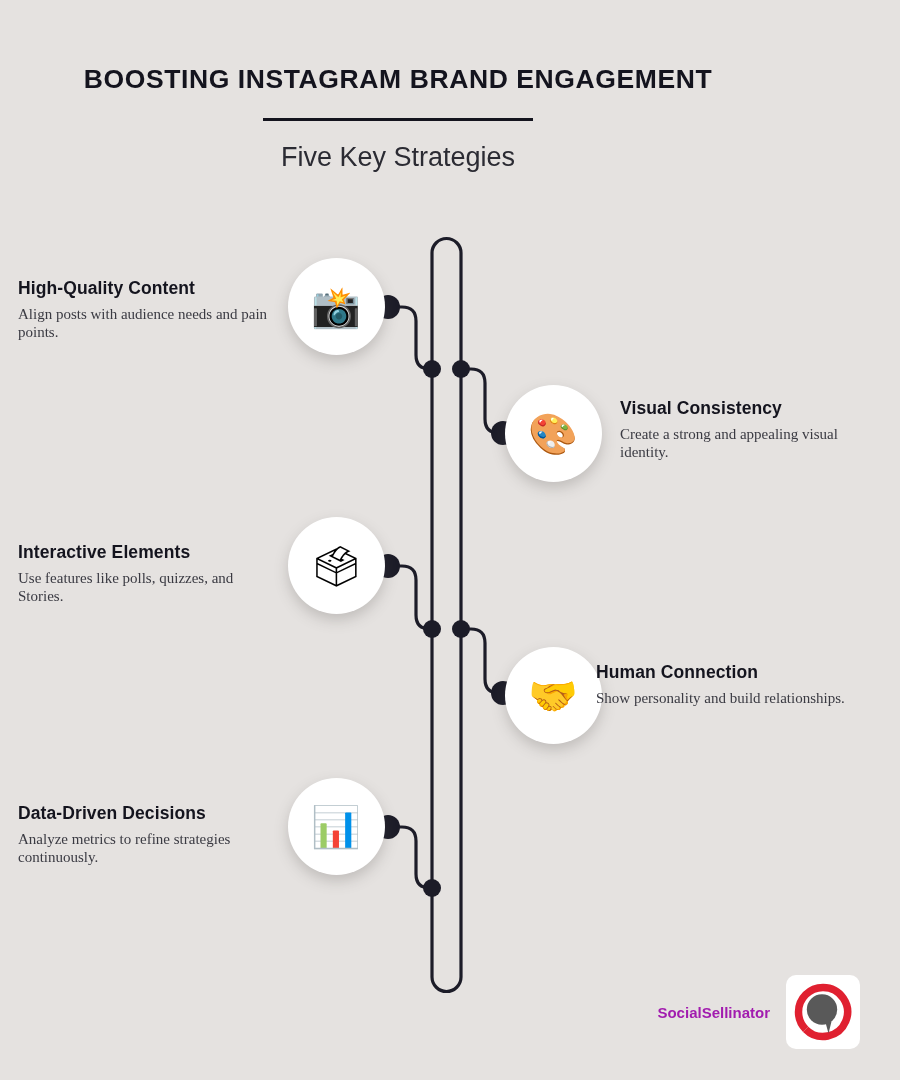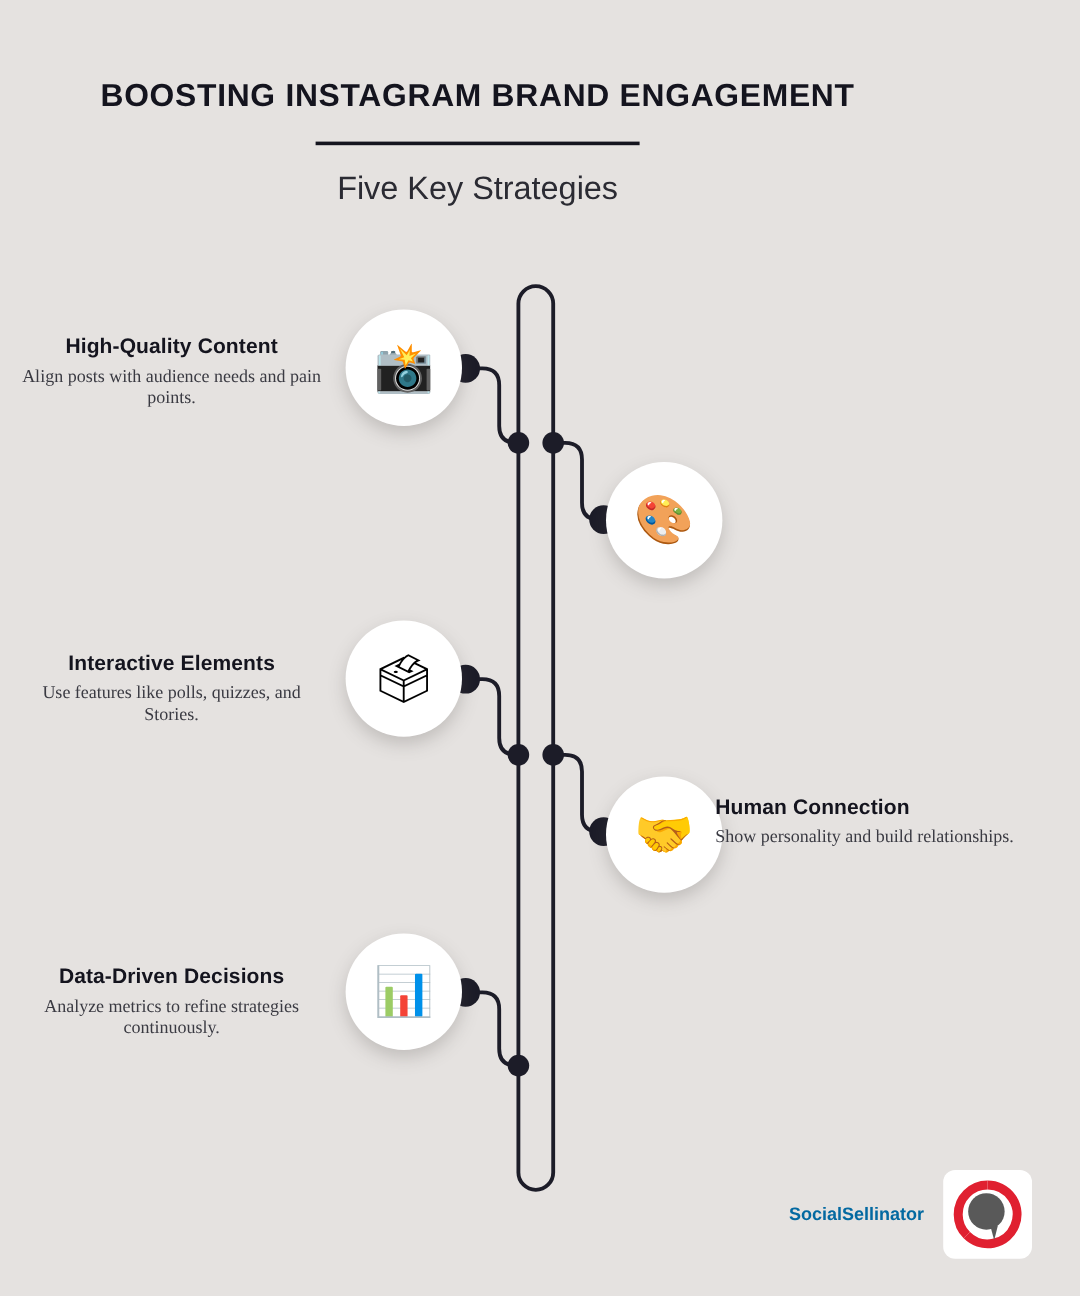--- a/index.html
+++ b/index.html
@@ -86,21 +86,21 @@
   .icon-glyph {
     display: block;
     font-family: "DejaVu Sans", sans-serif;
     font-size: 40px;
     line-height: 1;
   }
   .text-block {
     position: absolute;
     width: 250px;
   }
-  .text-block.left { text-align: center; }
+  .text-block.left { text-align: left; }
   .text-block.right { text-align: left; }
   .s-title {
     margin: 0;
     font-size: 17.5px;
     font-weight: bold;
     color: #14141e;
     letter-spacing: 0.1px;
     font-family: "Liberation Sans", sans-serif;
   }
   .s-desc {
@@ -144,21 +144,21 @@
     justify-content: flex-end;
   }
   .footer-text {
     text-align: right;
     padding-right: 16px;
   }
   .brand-name {
     margin: 0;
     font-size: 15px;
     font-weight: bold;
-    color: #0369a1;
+    color: #a21caf;
     font-family: "Liberation Sans", sans-serif;
     text-align: center;
   }
   .brand-url {
     margin: 0;
     padding-top: 6px;
     font-size: 15.5px;
     color: #2b2b33;
     font-family: "Liberation Sans", sans-serif;
   }
@@ -222,20 +222,24 @@
     <div class="text-block left">
       <p class="s-title">High-Quality Content</p>
       <p class="s-desc">Align posts with audience needs and pain points.</p>
     </div>
   </div>
 
   <div class="row row-2">
     <div class="icon-bubble">
       <span class="icon-glyph">🎨</span>
     </div>
+    <div class="text-block right">
+      <p class="s-title">Visual Consistency</p>
+      <p class="s-desc">Create a strong and appealing visual identity.</p>
+    </div>
   </div>
 
   <div class="row row-3">
     <div class="icon-bubble">
       <span class="icon-glyph">🗳</span>
     </div>
     <div class="text-block left">
       <p class="s-title">Interactive Elements</p>
       <p class="s-desc">Use features like polls, quizzes, and Stories.</p>
     </div>

